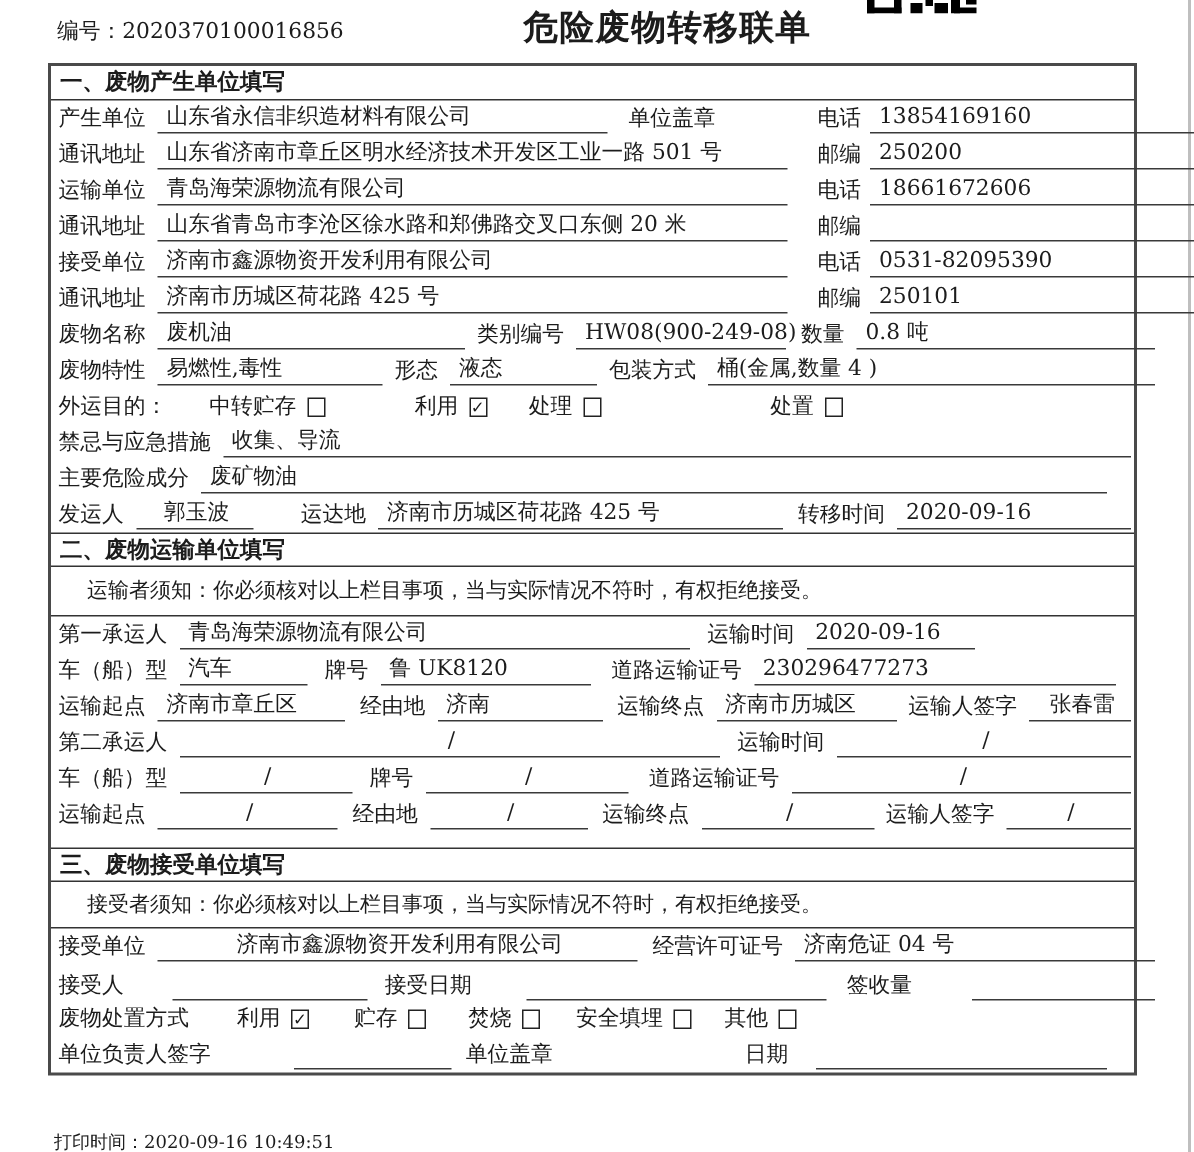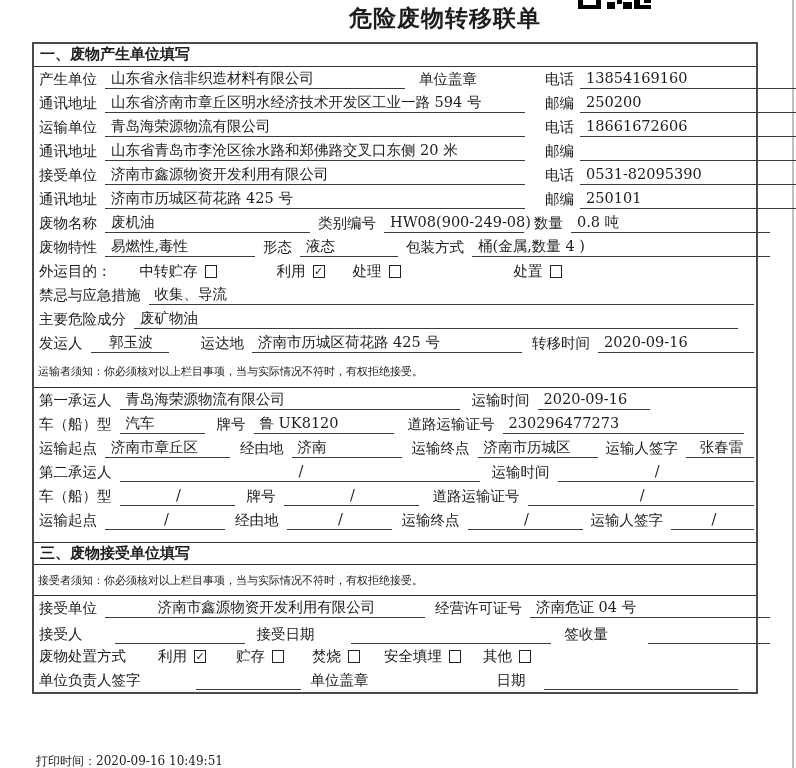--- a/index.html
+++ b/index.html
@@ -12,21 +12,21 @@
                font-family:"DejaVu Sans","Liberation Sans",sans-serif; font-weight:bold;
                font-size:23px; letter-spacing:1px; white-space:nowrap; }
   .qr-fragment { position:absolute; left:578px; top:0; }
   .page-edge { position:absolute; left:792px; top:0; width:2px; height:768px; background:#bfbfbf; }
 
   
   .form-table { position:absolute; left:32px; top:42px; width:726px; border:2px solid #4a4a4a; background:#fff; }
   .sec-h { height:23px; line-height:21px; padding-left:6px; font-weight:bold; font-size:15px;
            font-family:"DejaVu Sans","Liberation Sans",sans-serif; border-bottom:1.5px solid #333; }
   .sec-h.mid { border-top:1.5px solid #333; }
-  .notice { height:33px; display:flex; align-items:center; padding-left:4px; font-size:11px;
+  .notice { height:33px; display:flex; align-items:center; padding-left:24px; font-size:14px;
             border-bottom:1.2px solid #333; white-space:nowrap; }
   .notice.s3 { height:31px; }
 
   .row { position:relative; height:24px; display:flex; align-items:flex-end; padding:0 0 2px 5px;
          font-size:14.5px; white-space:nowrap; }
   .lbl { line-height:19px; margin-right:8px; flex:none; }
   .val { line-height:19px; border-bottom:1px solid #3a3a3a; padding:0 3px 0 6px; flex:none;
          overflow:visible; }
   .val.fill { flex:1 1 auto; }
   .ctr { text-align:center; }
@@ -41,20 +41,23 @@
         font-family:"DejaVu Sans","Liberation Sans",sans-serif; }
   .pad10 { height:10px; }
 
   .print-time { position:absolute; left:36px; top:753px; font-size:12px; white-space:nowrap; }
 </style>
 </head>
 <body>
 
 <div id="page">
 
+  <div class="serial">
+    <span>编号：</span><span>2020370100016856</span>
+  </div>
   <div class="doc-title">危险废物转移联单</div>
 
   <svg class="qr-fragment" width="76" height="9" viewBox="0 0 76 9">
     <g fill="#000">
       <rect x="0" y="0" width="5" height="9"></rect>
         <rect x="0" y="5" width="23" height="4"></rect>
         <rect x="18" y="0" width="5" height="9"></rect>
       <rect x="29" y="2" width="8" height="7"></rect>
         <rect x="39" y="0" width="5" height="4"></rect>
       <rect x="45" y="2" width="9" height="7"></rect>
@@ -74,21 +77,21 @@
       <span class="val" style="width:300px">山东省永信非织造材料有限公司</span>
       <span class="lbl" style="margin-left:14px">单位盖章</span>
       <span class="rgt">
         <span class="lbl">电话</span>
         <span class="val">13854169160</span>
       </span>
     </div>
 
     <div class="row">
       <span class="lbl">通讯地址</span>
-      <span class="val" style="width:420px">山东省济南市章丘区明水经济技术开发区工业一路 594 号</span>
+      <span class="val" style="width:420px">山东省济南市章丘区明水经济技术开发区工业一路 501 号</span>
       <span class="rgt">
         <span class="lbl">邮编</span>
         <span class="val">250200</span>
       </span>
     </div>
 
     <div class="row">
       <span class="lbl">运输单位</span>
       <span class="val" style="width:420px">青岛海荣源物流有限公司</span>
       <span class="rgt">
@@ -175,20 +178,21 @@
 
     <div class="row">
       <span class="lbl">发运人</span>
       <span class="val ctr" style="width:78px">郭玉波</span>
       <span class="lbl" style="margin-left:32px">运达地</span>
       <span class="val" style="width:270px">济南市历城区荷花路 425 号</span>
       <span class="lbl" style="margin-left:10px">转移时间</span>
       <span class="val fill" style="margin-right:2px">2020-09-16</span>
     </div>
 
+    <div class="sec-h mid">二、废物运输单位填写</div>
     <div class="notice">运输者须知：你必须核对以上栏目事项，当与实际情况不符时，有权拒绝接受。</div>
 
     <div class="row">
       <span class="lbl">第一承运人</span>
       <span class="val" style="width:340px">青岛海荣源物流有限公司</span>
       <span class="lbl" style="margin-left:12px">运输时间</span>
       <span class="val" style="width:112px">2020-09-16</span>
     </div>
 
     <div class="row">

